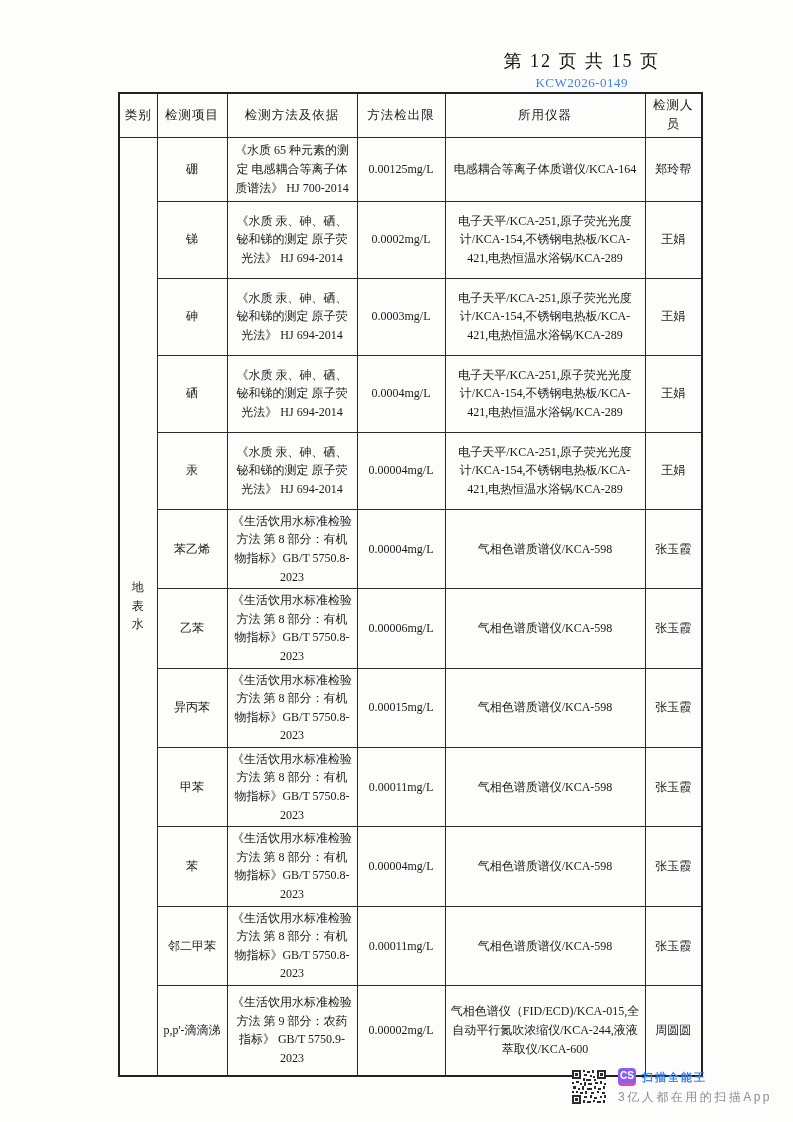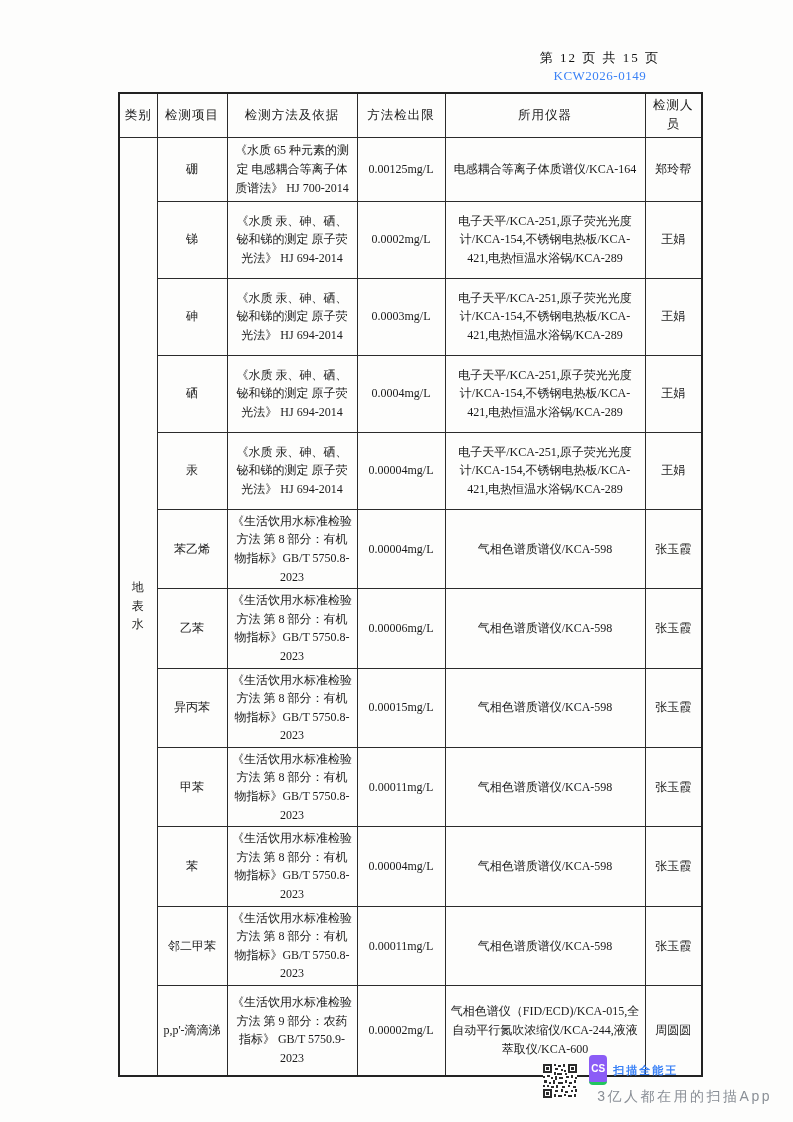--- a/index.html
+++ b/index.html
@@ -14,21 +14,21 @@
 
   
   .page-head {
     position: absolute;
     top: 49px;
     right: 133px;
     text-align: center;
     line-height: 1.4;
   }
   .page-head .pageno {
-    font-size: 13px;
+    font-size: 18px;
     letter-spacing: 2px;
     color: #111;
     font-family: Liberation Serif, serif;
   }
   .page-head .docno {
     font-size: 13px;
     letter-spacing: 0.5px;
     color: #3b82f6;
   }
 
@@ -76,43 +76,42 @@
   }
   .qr {
     width: 34px;
     height: 34px;
     display: block;
   }
   .brand-block { display: flex; flex-direction: column; gap: 3px; }
   .brand-row { display: flex; align-items: center; gap: 6px; }
   .cs-badge {
     width: 18px;
-    height: 30px;
+    height: 18px;
     border-radius: 4px;
     background: #8b5cf6;
-    border-bottom: 3px solid #22c55e;
+    border-bottom: 3px solid #ec4899;
     color: #ffffff;
     font-size: 10px;
     font-weight: bold;
     display: flex;
     align-items: center;
     justify-content: center;
     line-height: 1;
   }
   .brand-name {
     font-size: 11px;
     font-weight: bold;
     color: #3b82f6;
     letter-spacing: 2px;
   }
   .brand-tagline {
-    font-size: 14px;
+    font-size: 12px;
     color: #8a8f96;
     letter-spacing: 2.5px;
-    margin-left: 8px;
   }
 </style>
 </head>
 <body>
 
 <div class="page-head">
   <div class="pageno">第 12 页 共 15 页</div>
   <div class="docno">KCW2026-0149</div>
 </div>
 

